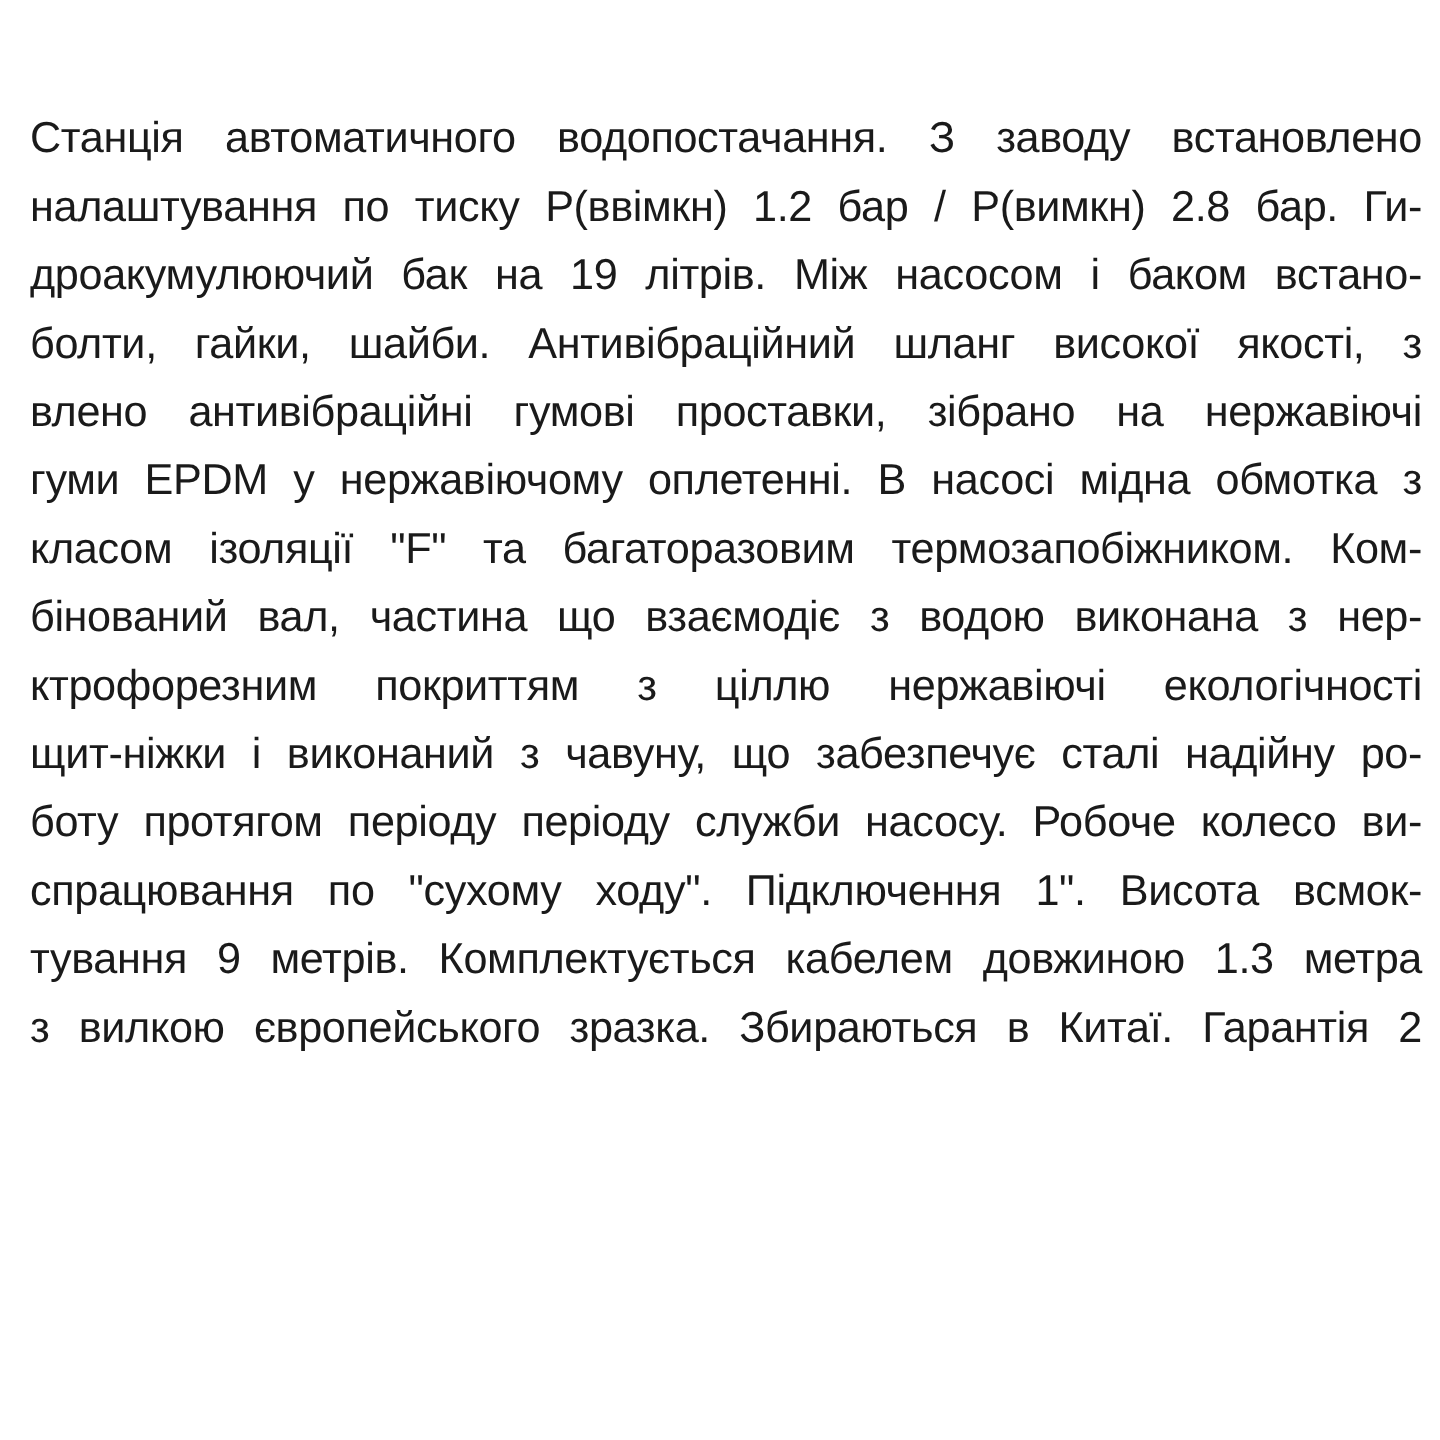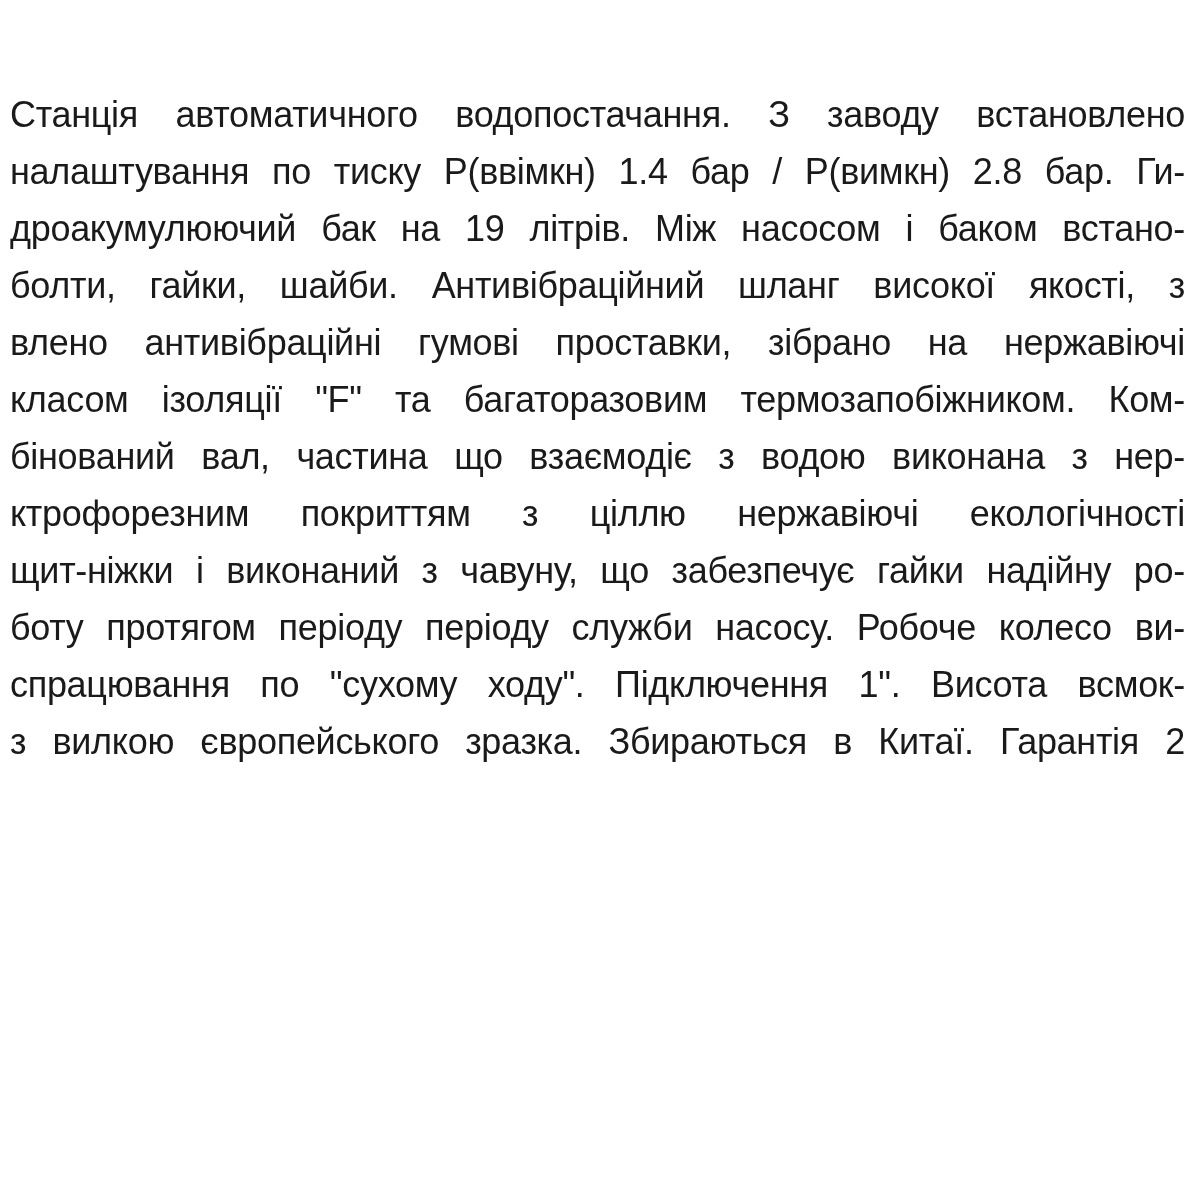--- a/index.html
+++ b/index.html
@@ -19,34 +19,37 @@
     font-family: "Liberation Sans", "DejaVu Sans", sans-serif;
     font-size: 36px;
     line-height: 57px;
     font-weight: 400;
     letter-spacing: -0.3px;
     color: #1a1a1a;
   }
   .line {
     text-align: justify;
     text-align-last: justify;
+    margin-left: 15px;
   }
   .line.last-line {
     text-align-last: left;
   }
 </style>
 </head>
 <body>
 
 <div class="doc" id="doc-container">
     <div class="line">Станція автоматичного водопостачання. З заводу встановлено</div>
-    <div class="line">налаштування по тиску Р(ввімкн) 1.4 бар / Р(вимкн) 2.8 бар. Ги-</div>
+    <div class="line">налаштування по тиску Р(ввімкн) 1.2 бар / Р(вимкн) 2.8 бар. Ги-</div>
     <div class="line">дроакумулюючий бак на 19 літрів. Між насосом і баком встано-</div>
     <div class="line">болти, гайки, шайби. Антивібраційний шланг високої якості, з</div>
     <div class="line">влено антивібраційні гумові проставки, зібрано на нержавіючі</div>
+    <div class="line">гуми EPDM у нержавіючому оплетенні. В насосі мідна обмотка з</div>
     <div class="line">класом ізоляції "F"  та багаторазовим термозапобіжником. Ком-</div>
     <div class="line">бінований вал, частина що взаємодіє з водою виконана з нер-</div>
     <div class="line">ктрофорезним покриттям з ціллю нержавіючі екологічності</div>
-    <div class="line">щит-ніжки і виконаний з чавуну, що забезпечує гайки надійну ро-</div>
+    <div class="line">щит-ніжки і виконаний з чавуну, що забезпечує сталі надійну ро-</div>
     <div class="line">боту протягом періоду періоду служби насосу. Робоче колесо ви-</div>
     <div class="line">спрацювання по "сухому ходу". Підключення 1". Висота всмок-</div>
+    <div class="line">тування 9 метрів. Комплектується кабелем довжиною 1.3 метра</div>
     <div class="line">з вилкою європейського зразка. Збираються в Китаї. Гарантія 2</div>
   </div>
 
 </body></html>

